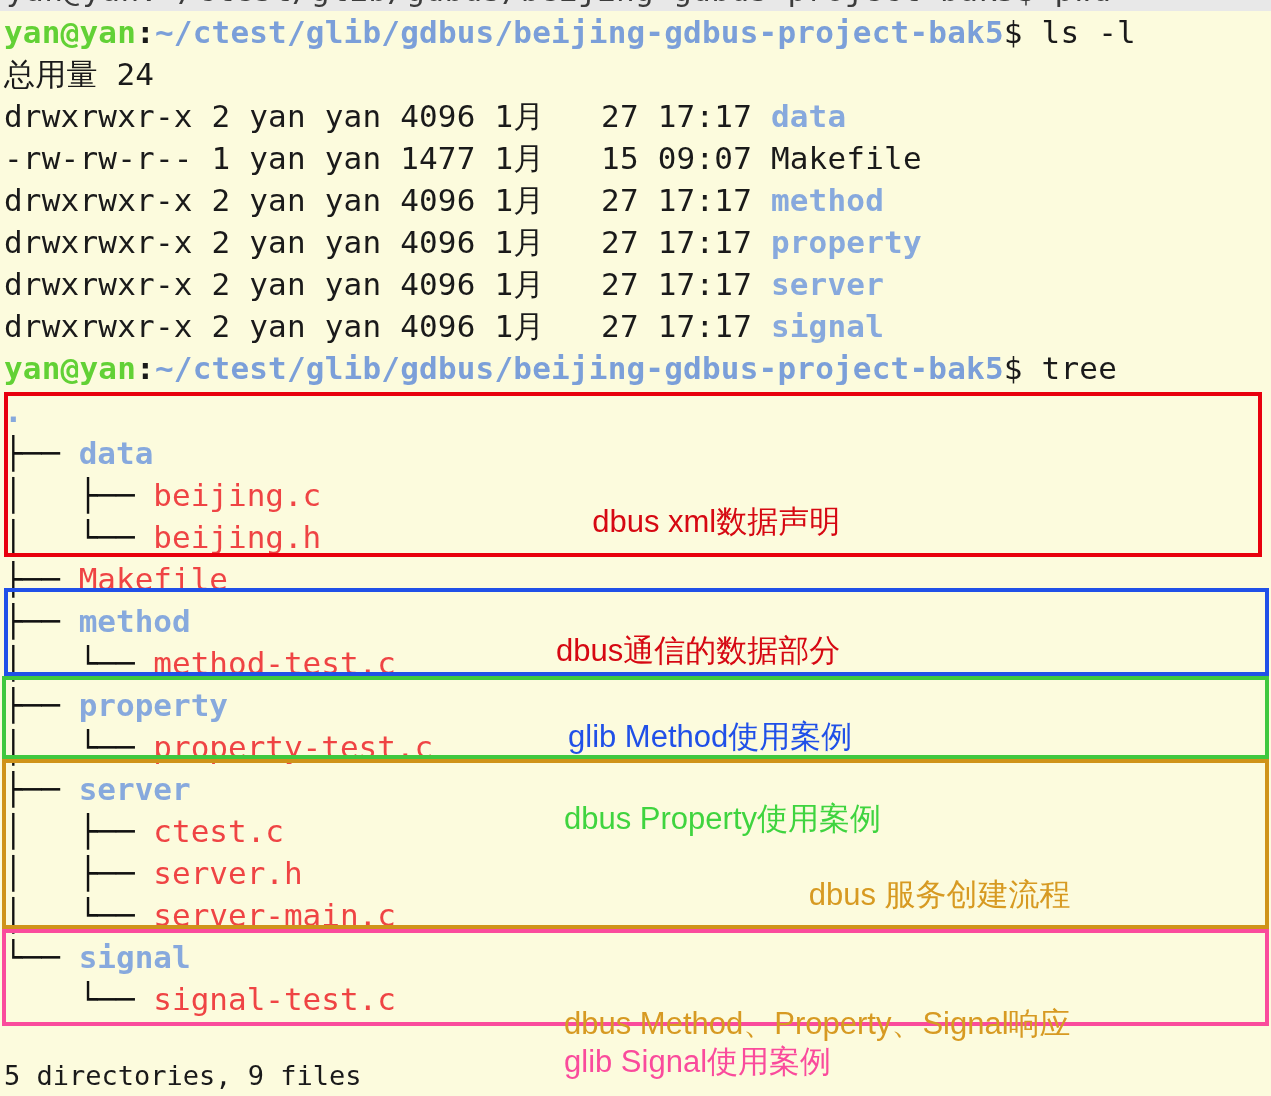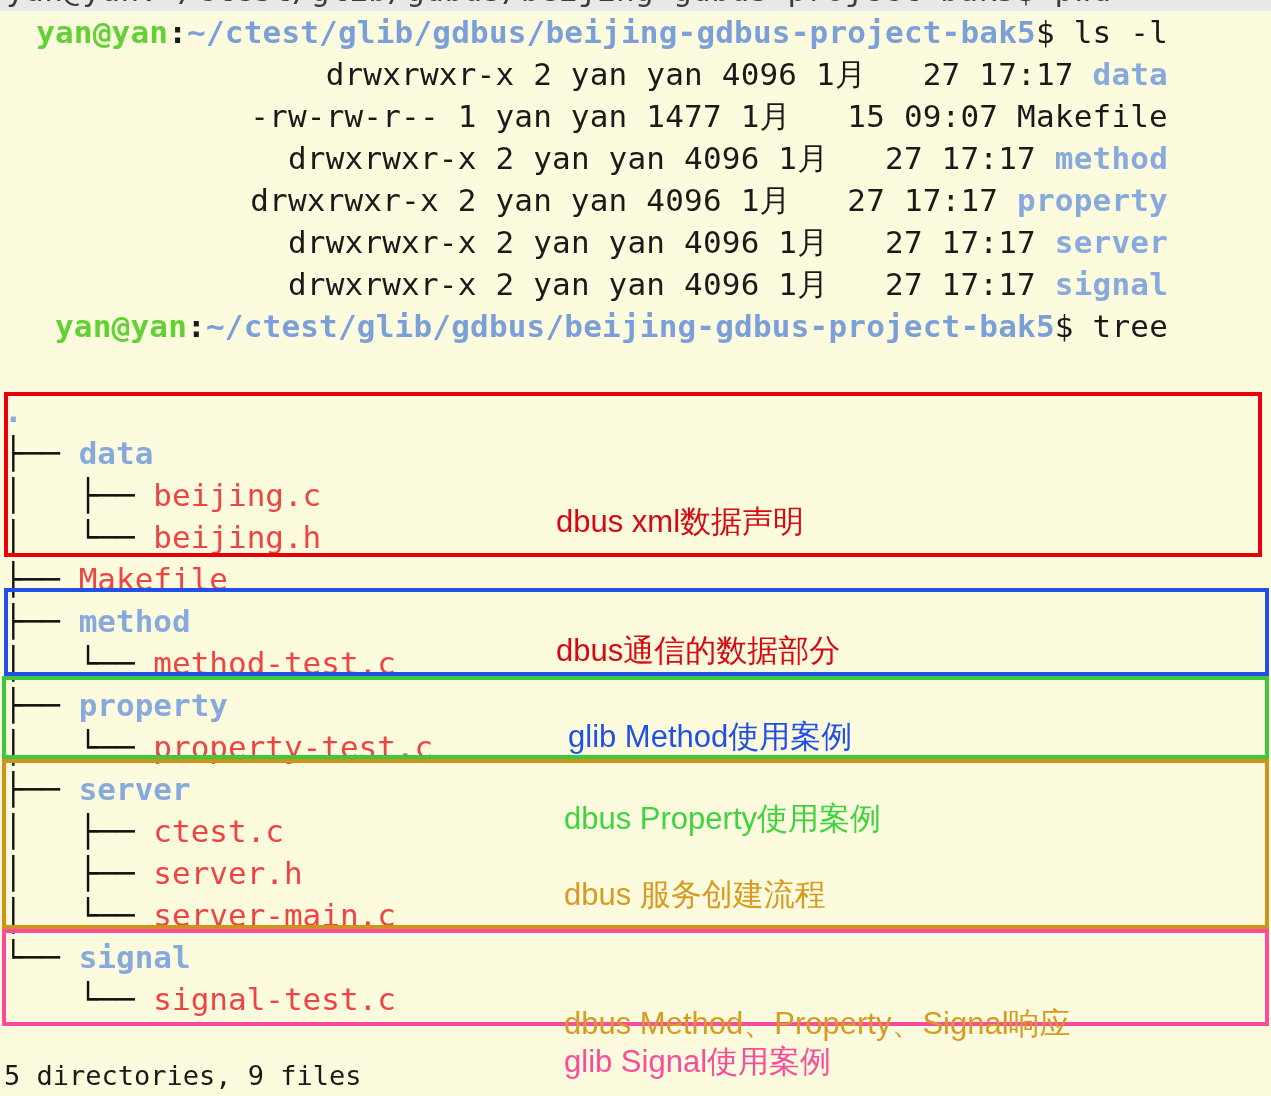--- a/index.html
+++ b/index.html
@@ -40,21 +40,20 @@
     white-space: pre;
     font-family: "DejaVu Sans Mono", "Liberation Mono", monospace;
   }
 
   
   .term {
     position: absolute;
     left: 0;
     top: 11px;
     width: 1168px;
-    text-align: right;
   }
   .line {
     height: 42px;
     line-height: 42px;
     font-size: 31px;
     white-space: pre;
     color: #1a1a1a;
     padding-left: 4px;
     letter-spacing: 0.2px;
     font-family: "DejaVu Sans Mono", "Liberation Mono", monospace;
@@ -101,20 +100,21 @@
   .hbox.orange { border: 4px solid #cf9319; }
   .hbox.pink   { border: 4px solid #fa4b9c; }
 
   
   .anno {
     position: absolute;
     font-family: "Liberation Sans", "DejaVu Sans", sans-serif;
     font-size: 31px;
     line-height: 43px;
     white-space: pre;
+    text-align: right;
   }
   .anno.red    { color: #d60812; }
   .anno.blue   { color: #2050e8; }
   .anno.green  { color: #3fd43f; }
   .anno.orange { color: #d79a22; }
   .anno.pink   { color: #fa4b9c; }
 
   
   .footer-line {
     position: absolute;
@@ -143,20 +143,21 @@
 <div id="screen">
 
   <div class="top-strip">
     <div class="ghost">yan@yan:~/ctest/glib/gdbus/beijing-gdbus-project-bak5$ pwd</div>
   </div>
 
   <div class="term">
 
     <div class="line"><span class="userhost">yan@yan</span><span class="colon">:</span><span class="path">~/ctest/glib/gdbus/beijing-gdbus-project-bak5</span><span class="dollar">$</span><span class="cmd"> ls -l</span></div>
 
+    <div class="line">总用量 24</div>
 
     <div class="line"><span class="plain">drwxrwxr-x 2 yan yan 4096 1月   27 17:17 </span><span class="dir">data</span></div>
     <div class="line"><span class="plain">-rw-rw-r-- 1 yan yan 1477 1月   15 09:07 </span><span class="plain">Makefile</span></div>
     <div class="line"><span class="plain">drwxrwxr-x 2 yan yan 4096 1月   27 17:17 </span><span class="dir">method</span></div>
     <div class="line"><span class="plain">drwxrwxr-x 2 yan yan 4096 1月   27 17:17 </span><span class="dir">property</span></div>
     <div class="line"><span class="plain">drwxrwxr-x 2 yan yan 4096 1月   27 17:17 </span><span class="dir">server</span></div>
     <div class="line"><span class="plain">drwxrwxr-x 2 yan yan 4096 1月   27 17:17 </span><span class="dir">signal</span></div>
 
     <div class="line"><span class="userhost">yan@yan</span><span class="colon">:</span><span class="path">~/ctest/glib/gdbus/beijing-gdbus-project-bak5</span><span class="dollar">$</span><span class="cmd"> tree</span></div>
   </div>

